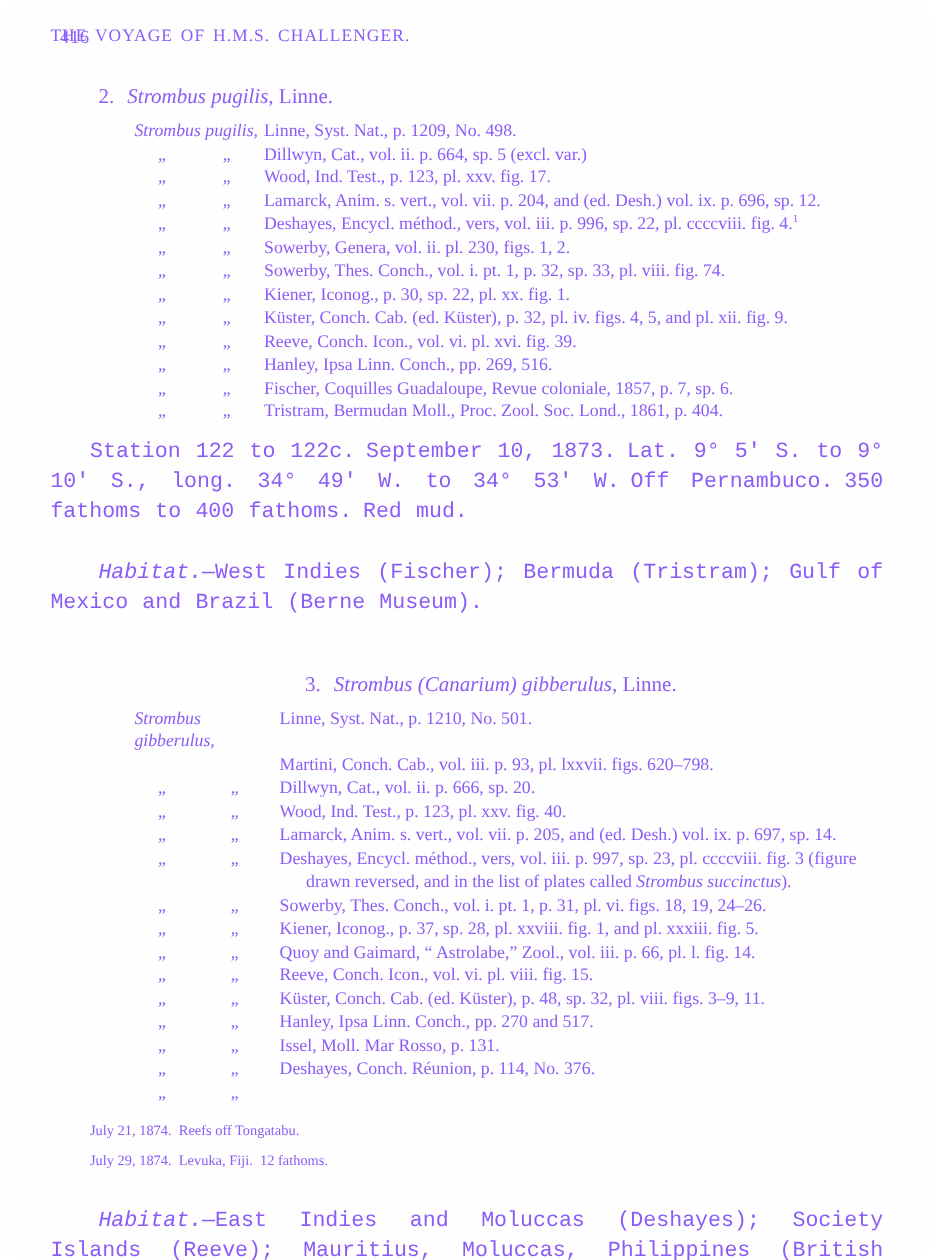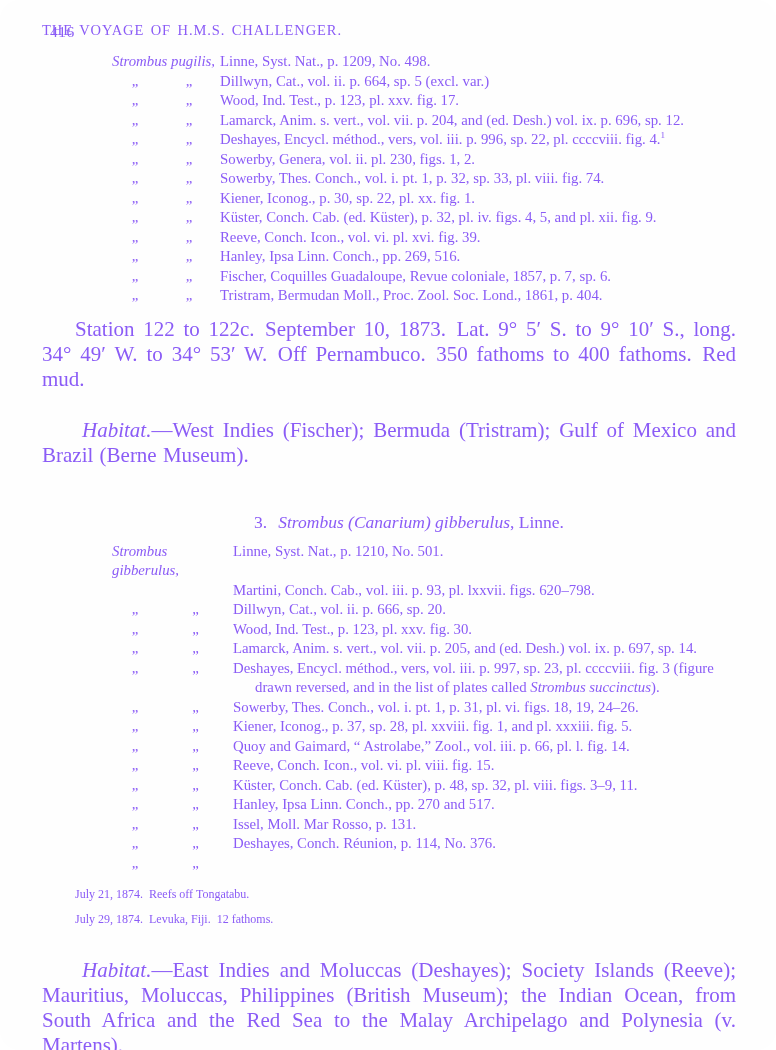--- a/index.html
+++ b/index.html
@@ -27,37 +27,38 @@
   .srow{display:flex;align-items:flex-start;}
   .c1{flex:none;width:46px;text-align:center;}
   .c2{flex:none;width:62px;text-align:center;}
   .e3 .c2{width:75px;}
   .sname{flex:none;width:108px;font-style:italic;}
   .e3 .sname{width:121px;}
   .ref{flex:1;}
   .cont{display:block;padding-left:22px;}
   sup{font-size:0.62em;vertical-align:super;line-height:0;}
   
-  .bpara{margin:11px 0 0 0;font-size:21px;line-height:25px;text-align:justify;text-indent:33px;word-spacing:1px;}
+  .bpara{margin:11px 0 0 0;font-size:18px;line-height:25px;text-align:justify;text-indent:33px;word-spacing:1px;font-family:Liberation Mono, monospace;}
   .habitat{margin-top:26px;text-indent:40px;}
   .hlabel{font-style:italic;}
   
   .dates{margin:9px 0 0 33px;font-size:12px;line-height:25px;}
   i{font-style:italic;}
 </style>
 </head>
 <body>
 
 <div class="page">
 
   <div class="hdr">
     <span class="pagenum">416</span>
     <div class="runtitle">THE VOYAGE OF H.M.S. CHALLENGER.</div>
   </div>
 
+  <h3 class="eheading"><span class="enum">2.</span><span class="species">Strombus pugilis</span><span>, Linne.</span></h3>
 
   <div class="syn e2">
     <div class="srow">
       <span class="sname">Strombus pugilis,</span>
       <span class="ref">Linne, Syst. Nat., p. 1209, No. 498.</span>
     </div>
     <div class="srow">
       <span class="c1">„</span>
       <span class="c2">„</span>
       <span class="ref">Dillwyn, Cat., vol. ii. p. 664, sp. 5 (excl. var.)</span>
@@ -136,21 +137,21 @@
       <span class="ref">Martini, Conch. Cab., vol. iii. p. 93, pl. lxxvii. figs. 620–798.</span>
     </div>
     <div class="srow">
       <span class="c1">„</span>
       <span class="c2">„</span>
       <span class="ref">Dillwyn, Cat., vol. ii. p. 666, sp. 20.</span>
     </div>
     <div class="srow">
       <span class="c1">„</span>
       <span class="c2">„</span>
-      <span class="ref">Wood, Ind. Test., p. 123, pl. xxv. fig. 30.</span>
+      <span class="ref">Wood, Ind. Test., p. 123, pl. xxv. fig. 40.</span>
     </div>
     <div class="srow">
       <span class="c1">„</span>
       <span class="c2">„</span>
       <span class="ref">Lamarck, Anim. s. vert., vol. vii. p. 205, and (ed. Desh.) vol. ix. p. 697, sp. 14.</span>
     </div>
     <div class="srow">
       <span class="c1">„</span>
       <span class="c2">„</span>
       <span class="ref">

